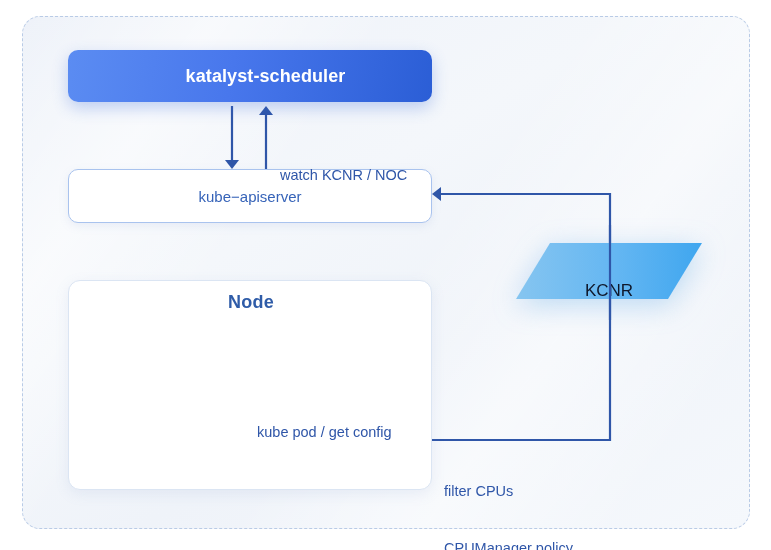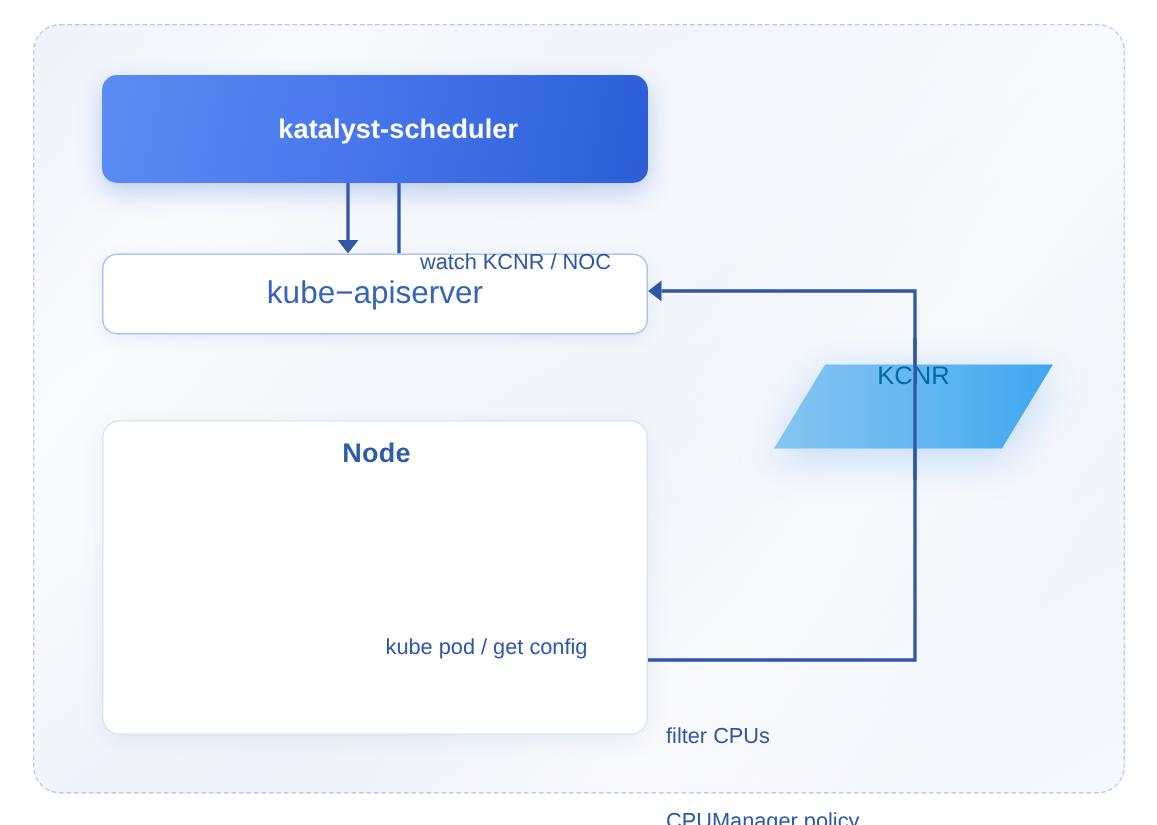--- a/index.html
+++ b/index.html
@@ -66,26 +66,26 @@
     font-weight: bold;
     font-size: 18px;
     letter-spacing: 0.1px;
     box-shadow: 0 6px 16px rgba(60,110,220,0.30);
   }
 
   .box-outline {
     background: #ffffff;
     border: 1.2px solid #a9c3ee;
     color: #3663b8;
-    font-size: 21px;
+    font-size: 15px;
     box-shadow: 0 3px 10px rgba(120,150,200,0.13);
   }
 
   #katalyst-scheduler-box {
-    left: 68px;  top: 50px;  width: 364px; height: 72px;
+    left: 68px;  top: 50px;  width: 364px; height: 52px;
     background: linear-gradient(100deg, #5b8cf2 0%, #4877ec 45%, #2b5ed6 100%);
     padding-left: 31px;
   }
 
   #kube-apiserver-box {
     left: 68px;  top: 169px; width: 364px; height: 54px;
   }
 
   #node-container {
     position: absolute;
@@ -121,22 +121,22 @@
   #kcnr-shape {
     position: absolute;
     left: 514px; top: 241px; width: 190px; height: 60px;
     z-index: 4;
     filter: drop-shadow(0 6px 14px rgba(80,160,230,0.35));
   }
   #kcnr-shape svg { display: block; }
   #kcnr-label {
     position: absolute;
     left: 514px; top: 241px; width: 190px; height: 60px;
-    display: flex; align-items: flex-start; justify-content: center;
-    color: #0369a1;
+    display: flex; align-items: flex-end; justify-content: center;
+    color: #0f172a;
     font-size: 17px;
     z-index: 5;
     pointer-events: none;
   }
 
   
   #connectors {
     position: absolute;
     left: 0; top: 0; width: 771px; height: 550px;
     z-index: 1;

